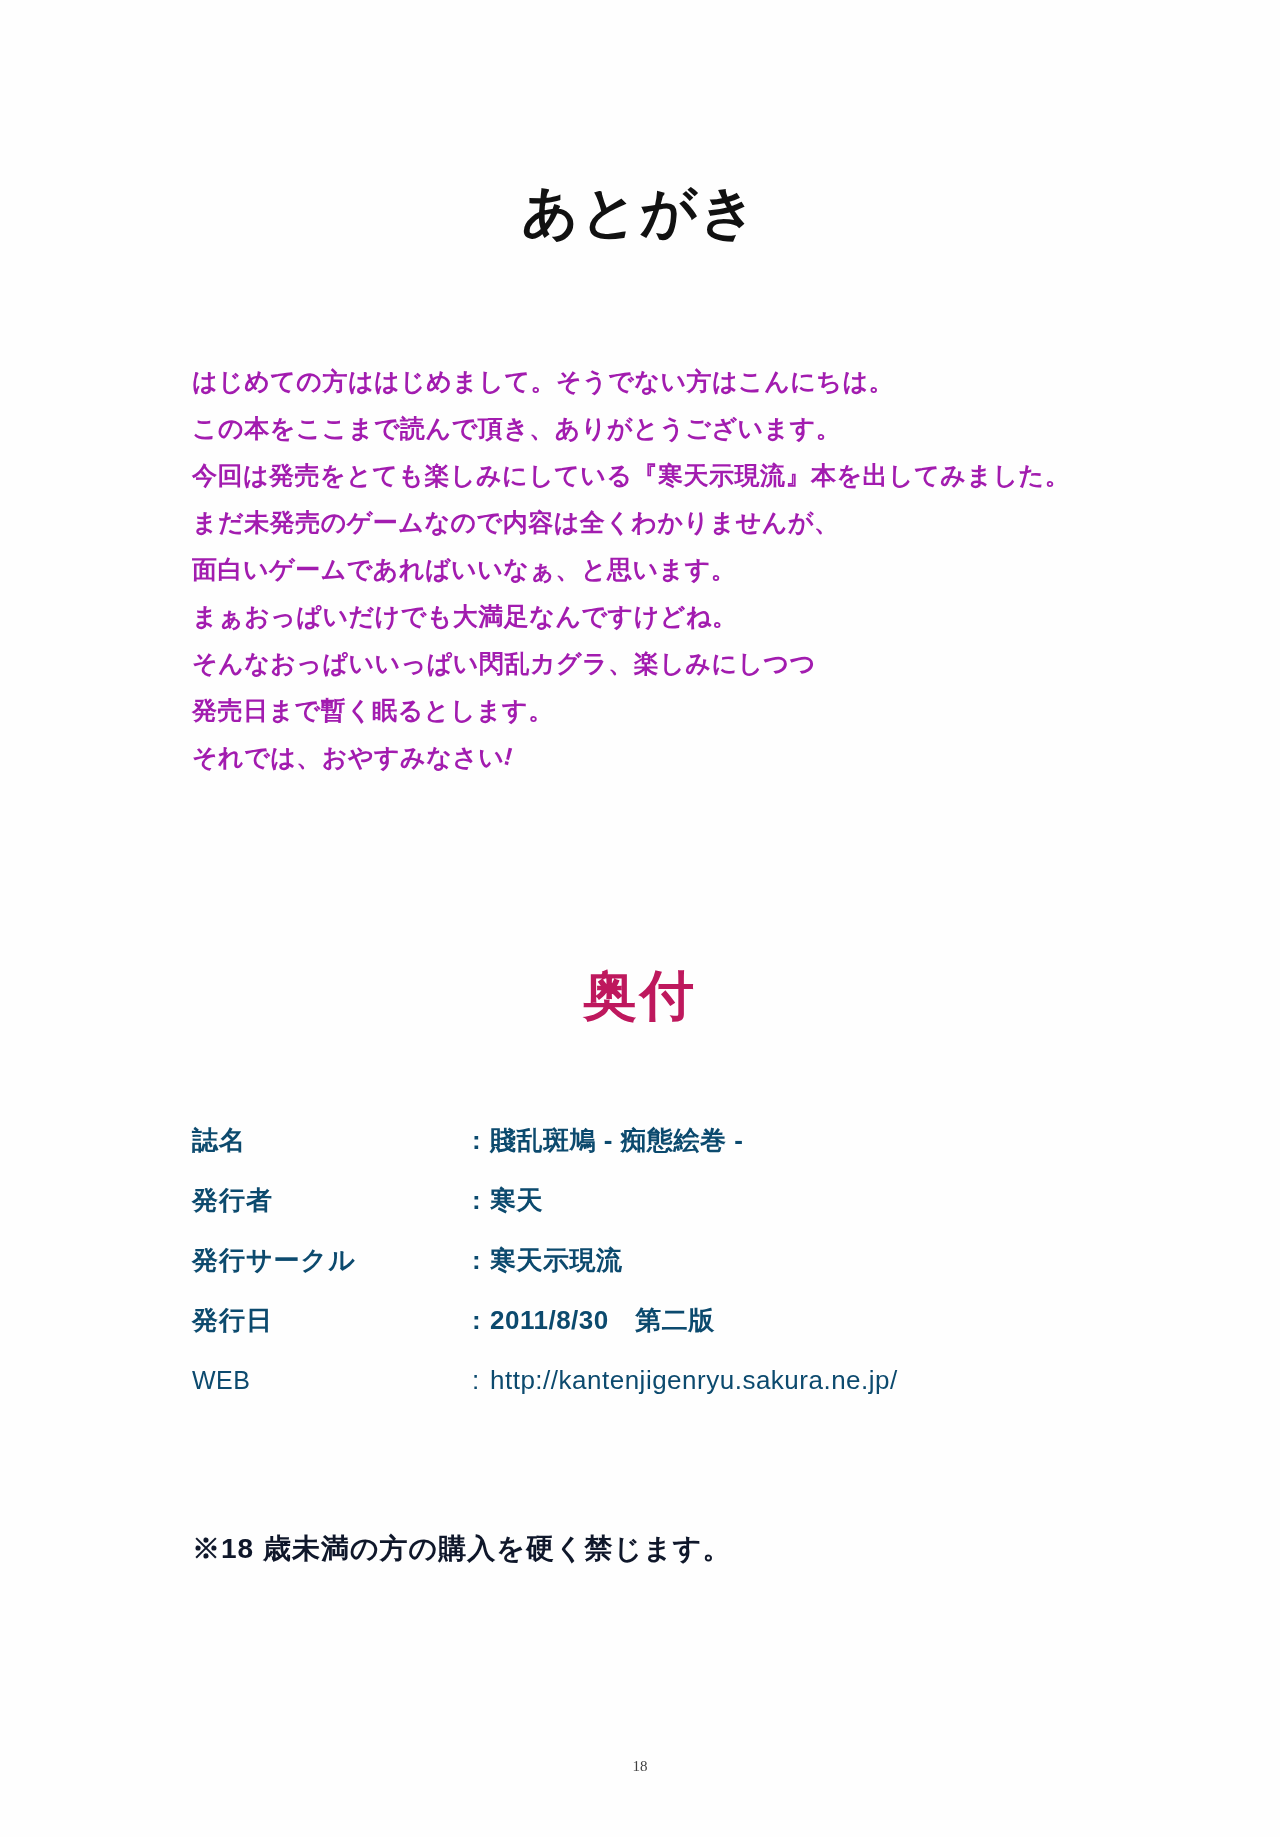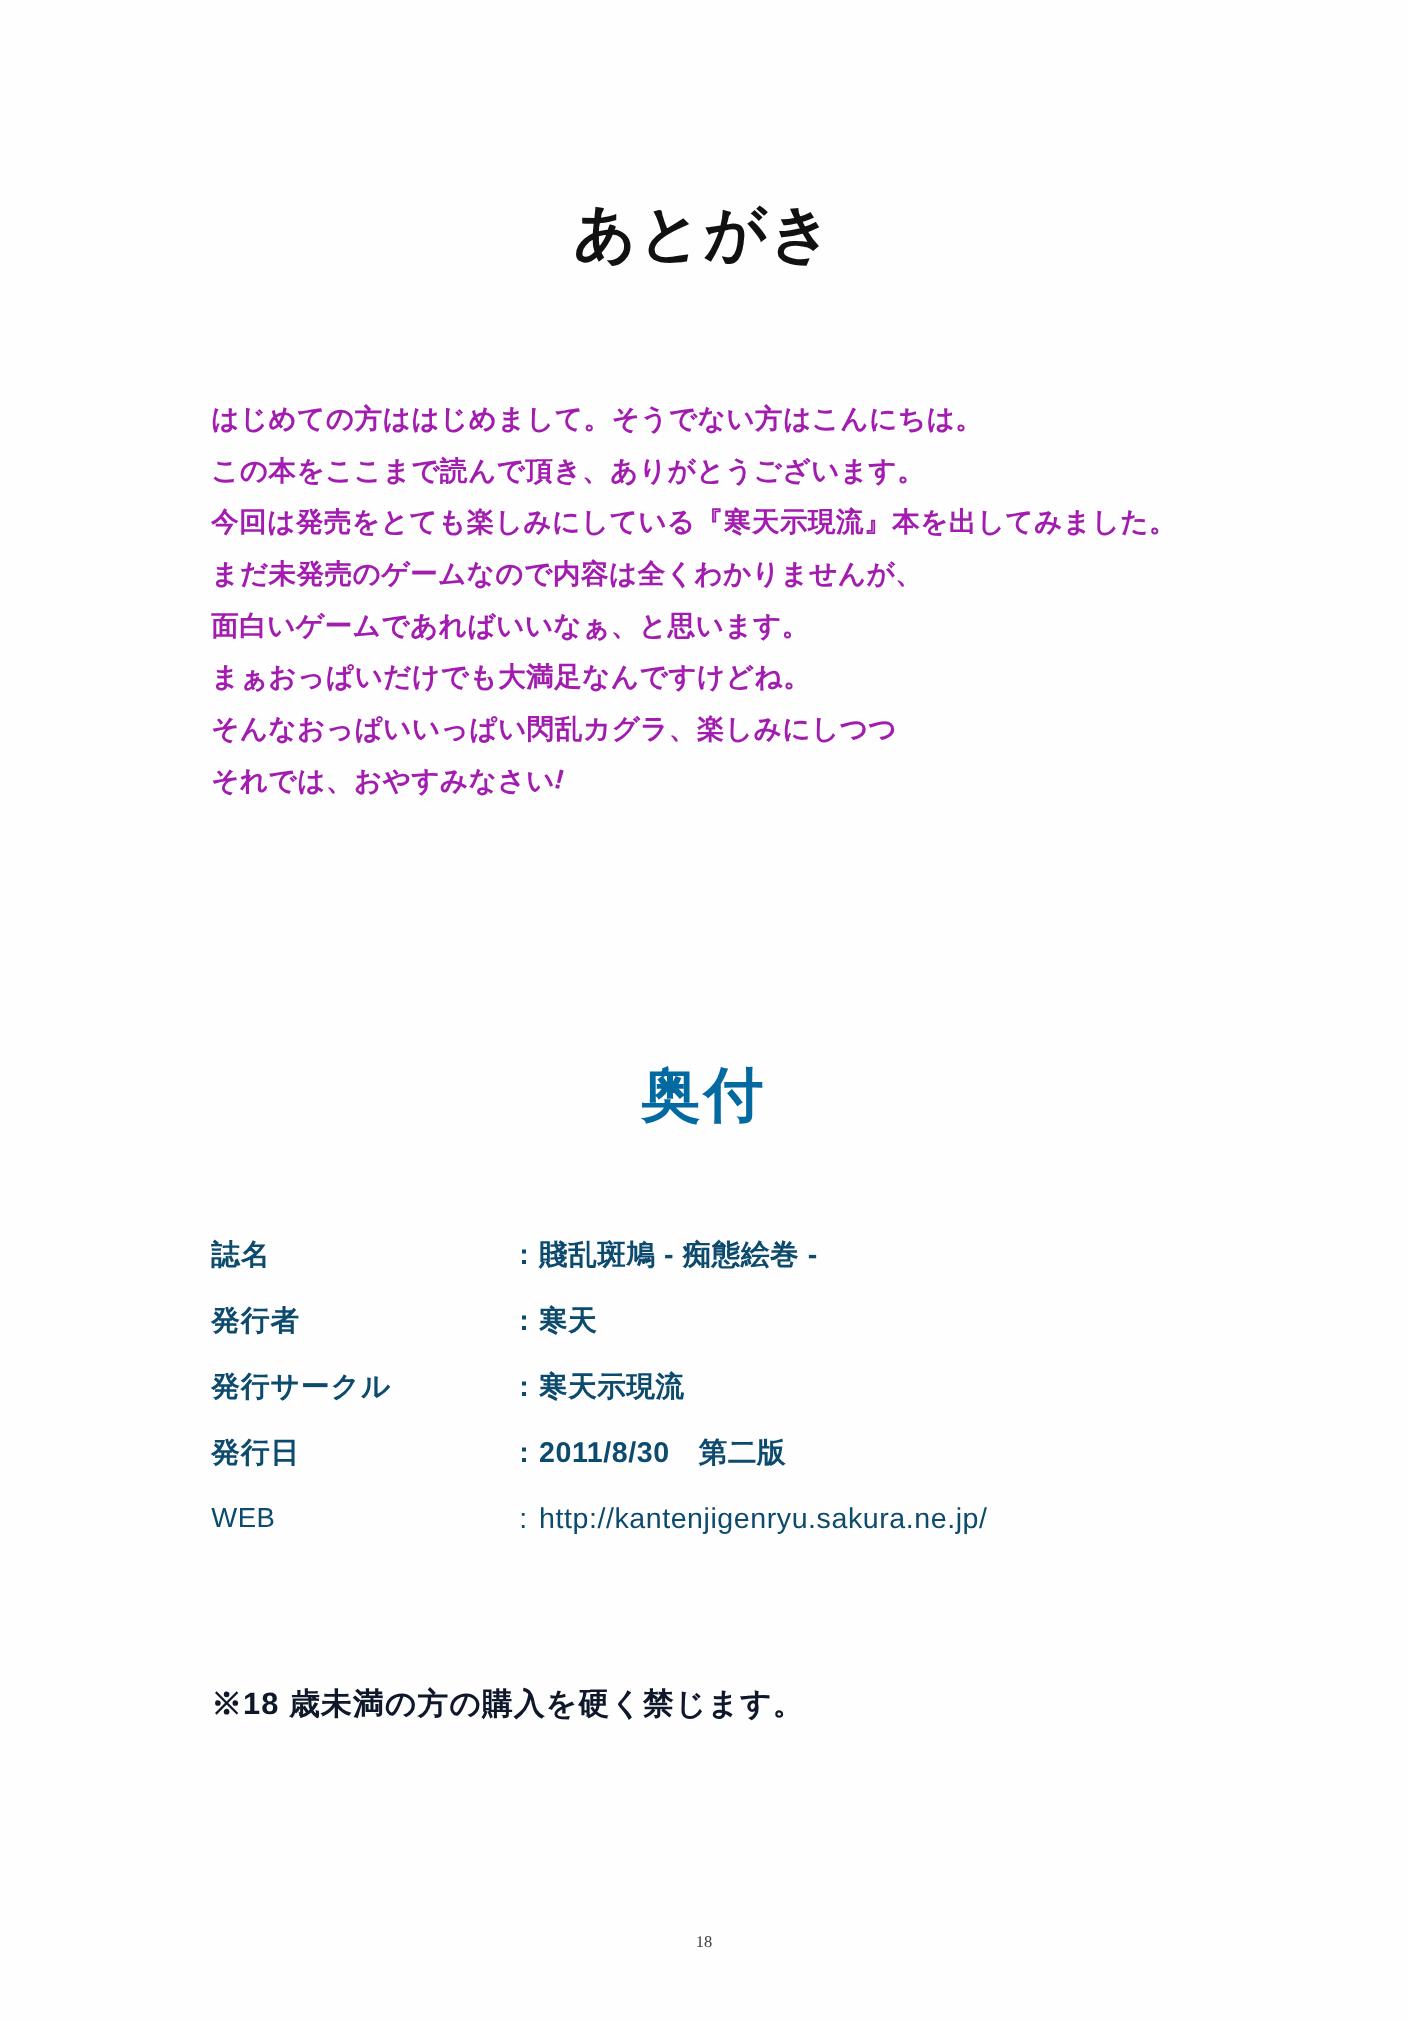--- a/index.html
+++ b/index.html
@@ -58,21 +58,21 @@
   
   .colophon-title {
     position: absolute;
     top: 960px;
     left: 0;
     width: 1280px;
     text-align: center;
     font-size: 54px;
     font-weight: 700;
     letter-spacing: 3px;
-    color: #0369a1;
+    color: #be185d;
   }
 
   .colophon-table {
     position: absolute;
     top: 1110px;
     left: 192px;
     width: 900px;
     border-collapse: collapse;
   }
   .colophon-table td {
@@ -135,20 +135,21 @@
   <div class="afterword-title">あとがき</div>
 
   <div class="afterword-body">
     <p>はじめての方ははじめまして。そうでない方はこんにちは。</p>
     <p>この本をここまで読んで頂き、ありがとうございます。</p>
     <p>今回は発売をとても楽しみにしている『寒天示現流』本を出してみました。</p>
     <p>まだ未発売のゲームなので内容は全くわかりませんが、</p>
     <p>面白いゲームであればいいなぁ、と思います。</p>
     <p>まぁおっぱいだけでも大満足なんですけどね。</p>
     <p>そんなおっぱいいっぱい閃乱カグラ、楽しみにしつつ</p>
+    <p>発売日まで暫く眠るとします。</p>
     <p><span>それでは、おやすみなさい</span><span class="excl">!</span></p>
   </div>
 
   <div class="colophon-title">奥付</div>
 
   <table class="colophon-table">
     <tbody>
       <tr>
         <td class="label">誌名</td>
         <td class="value"><span class="colon">:</span><span>賤乱斑鳩 - 痴態絵巻 -</span></td>

